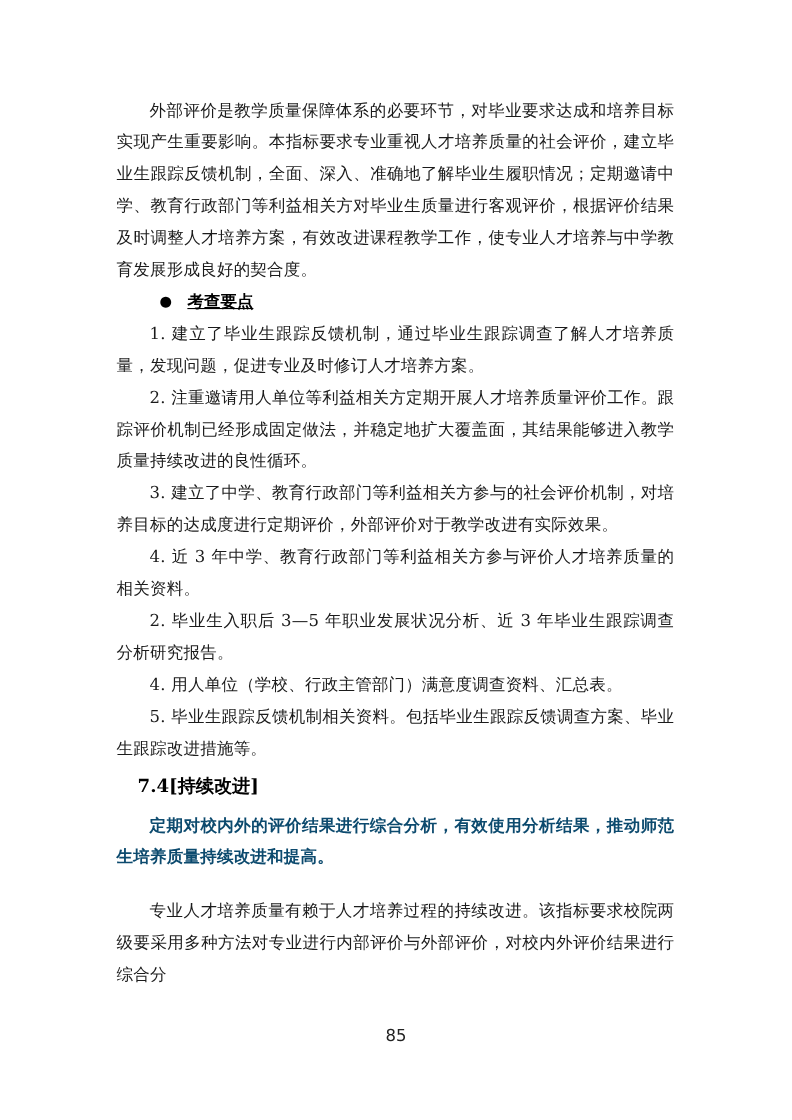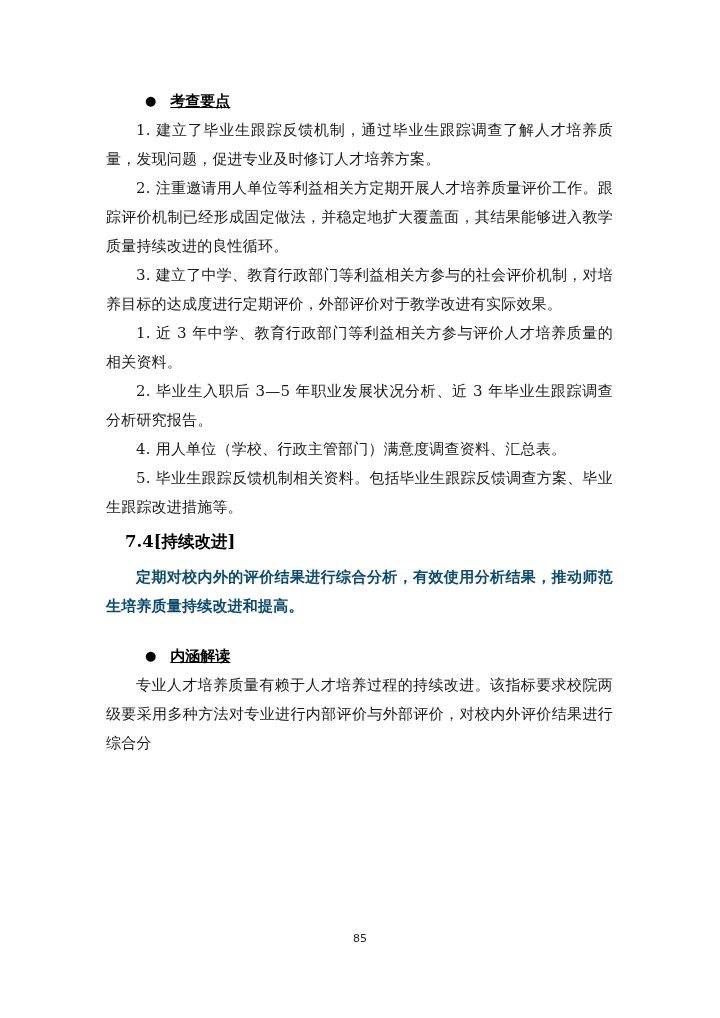--- a/index.html
+++ b/index.html
@@ -64,47 +64,47 @@
   .inner-heading {
     margin-top: 2px;
   }
   .page-number {
     position: absolute;
     top: 932px;
     left: 0;
     width: 720px;
     text-align: center;
     font-family: "DejaVu Sans", sans-serif;
-    font-size: 11px;
+    font-size: 15px;
     color: #222222;
   }
 </style>
 </head>
 <body>
 
 <div class="page">
   <div class="content">
 
+    <p class="body-para indent2">外部评价是教学质量保障体系的必要环节，对毕业要求达成和培养目标实现产生重要影响。本指标要求专业重视人才培养质量的社会评价，建立毕业生跟踪反馈机制，全面、深入、准确地了解毕业生履职情况；定期邀请中学、教育行政部门等利益相关方对毕业生质量进行客观评价，根据评价结果及时调整人才培养方案，有效改进课程教学工作，使专业人才培养与中学教育发展形成良好的契合度。</p>
 
     <p class="bullet-line"><span class="bullet">●</span><span>考查要点</span></p>
 
     <p class="body-para indent2">1. 建立了毕业生跟踪反馈机制，通过毕业生跟踪调查了解人才培养质量，发现问题，促进专业及时修订人才培养方案。</p>
     <p class="body-para indent2">2. 注重邀请用人单位等利益相关方定期开展人才培养质量评价工作。跟踪评价机制已经形成固定做法，并稳定地扩大覆盖面，其结果能够进入教学质量持续改进的良性循环。</p>
     <p class="body-para indent2">3. 建立了中学、教育行政部门等利益相关方参与的社会评价机制，对培养目标的达成度进行定期评价，外部评价对于教学改进有实际效果。</p>
 
 
-    <p class="body-para indent2">1. 近 3 年中学、教育行政部门等利益相关方参与评价人才培养质量的相关资料。</p>
+    <p class="body-para indent2">4. 近 3 年中学、教育行政部门等利益相关方参与评价人才培养质量的相关资料。</p>
     <p class="body-para indent2">2. 毕业生入职后 3—5 年职业发展状况分析、近 3 年毕业生跟踪调查分析研究报告。</p>
     <p class="body-para indent2">4. 用人单位（学校、行政主管部门）满意度调查资料、汇总表。</p>
     <p class="body-para indent2">5. 毕业生跟踪反馈机制相关资料。包括毕业生跟踪反馈调查方案、毕业生跟踪改进措施等。</p>
 
     <h2 class="sub-heading">7.4[持续改进]</h2>
 
     <p class="body-para indent2 lead-bold">定期对校内外的评价结果进行综合分析，有效使用分析结果，推动师范生培养质量持续改进和提高。</p>
 
-    <p class="bullet-line inner-heading"><span class="bullet">●</span><span>内涵解读</span></p>
 
     <p class="body-para indent2">专业人才培养质量有赖于人才培养过程的持续改进。该指标要求校院两级要采用多种方法对专业进行内部评价与外部评价，对校内外评价结果进行综合分</p>
 
   </div>
 
   <div class="page-number">85</div>
 </div>
 
 </body></html>

